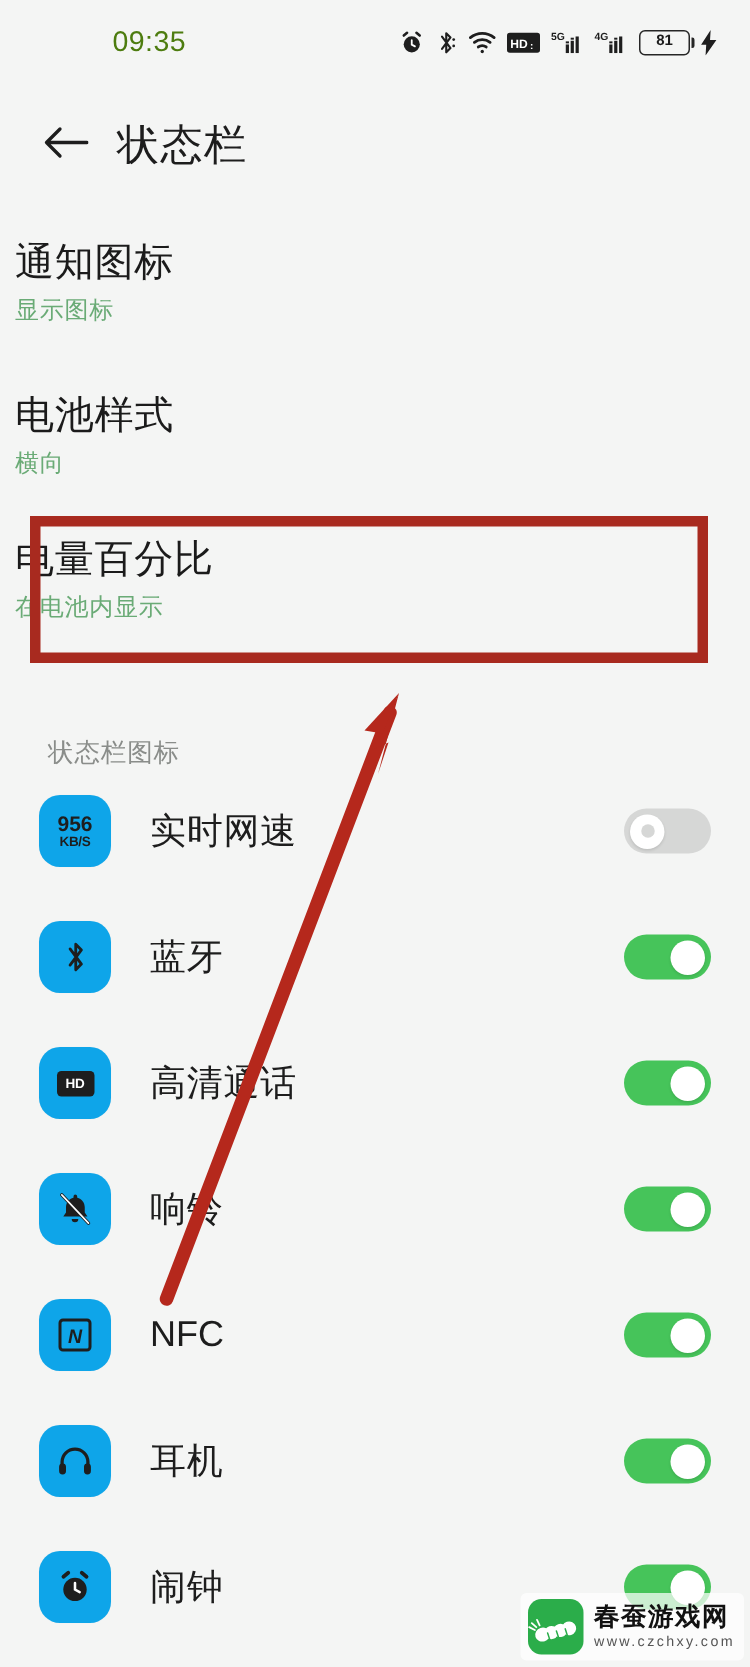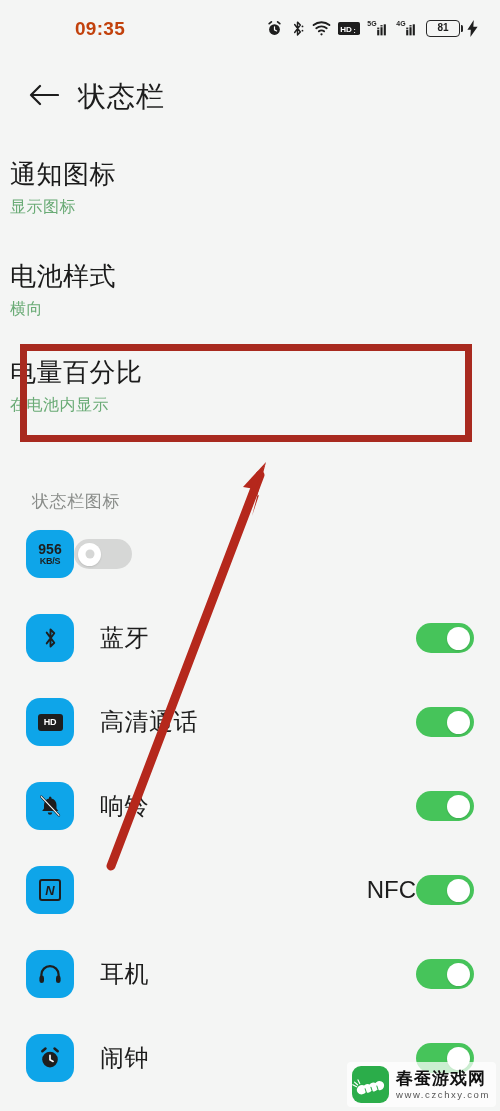--- a/index.html
+++ b/index.html
@@ -12,21 +12,21 @@
     -webkit-font-smoothing:antialiased;
   }
 
   
   .statusbar{
     position:absolute; top:0; left:0; width:500px; height:56px;
     display:flex; align-items:center;
   }
   .sb-time{
     position:absolute; left:75px; top:18px;
-    font-size:19px; font-weight:700; color:#c2410c; letter-spacing:.3px;
+    font-size:19px; font-weight:400; color:#4d7c0f; letter-spacing:.3px;
   }
   .sb-icons{
     position:absolute; right:22px; top:16px;
     display:flex; align-items:center; gap:7px; height:24px;
   }
   .sb-icons svg{ display:block; }
   .batt{
     display:flex; align-items:center; justify-content:center;
     width:34px; height:17px; border:1.6px solid #262626; border-radius:4px;
     position:relative; margin-left:1px;
@@ -92,21 +92,21 @@
     display:flex; align-items:center; justify-content:center;
   }
   .nfc-chip{
     width:22px; height:22px; border:2.2px solid #1e1e1e; border-radius:3px;
     display:flex; align-items:center; justify-content:center;
     font-size:13px; font-weight:700; color:#1e1e1e; font-style:italic;
   }
   .row-label{
     margin-left:26px; font-size:24px; color:#1d1d1d; letter-spacing:.5px; flex:1;
   }
-  .row-label.latin{ letter-spacing:0;text-align:right; }
+  .row-label.latin{ letter-spacing:0; }
 
   .toggle{
     width:58px; height:30px; border-radius:16px; position:relative; flex:0 0 58px; cursor:pointer;
   }
   .toggle.on{ background:#46c45a; }
   .toggle.off{ background:#d6d7d6; }
   .toggle .knob{
     position:absolute; top:3.5px; width:23px; height:23px; border-radius:50%;
     background:#fff; box-shadow:0 1px 2px rgba(0,0,0,.12);
   }
@@ -248,20 +248,21 @@
 
 <div class="list">
 
   <div class="row">
     <div class="row-icon">
       <div class="netspeed">
         <span class="n1">956</span>
         <span class="n2">KB/S</span>
       </div>
     </div>
+    <div class="row-label">实时网速</div>
     <div class="toggle off">
         <div class="knob"></div>
       </div>
   </div>
 
   <div class="row">
     <div class="row-icon">
       <svg width="17" height="24" viewBox="0 0 18 24">
         <path d="M5 6.3 13 17l-4 4V3l4 4-8 10.7" stroke="#1e1e1e" stroke-width="2" fill="none" stroke-linejoin="round" stroke-linecap="round"></path>
       </svg>

